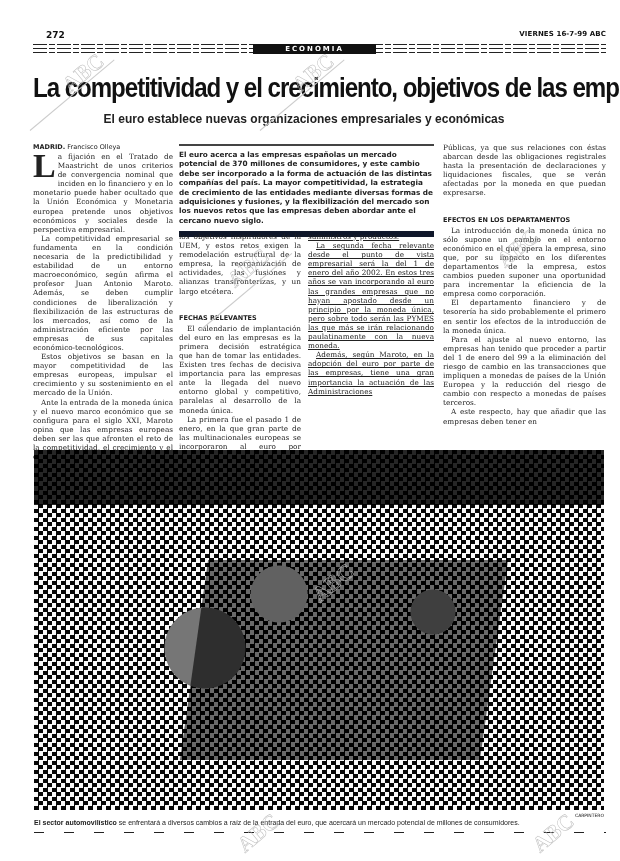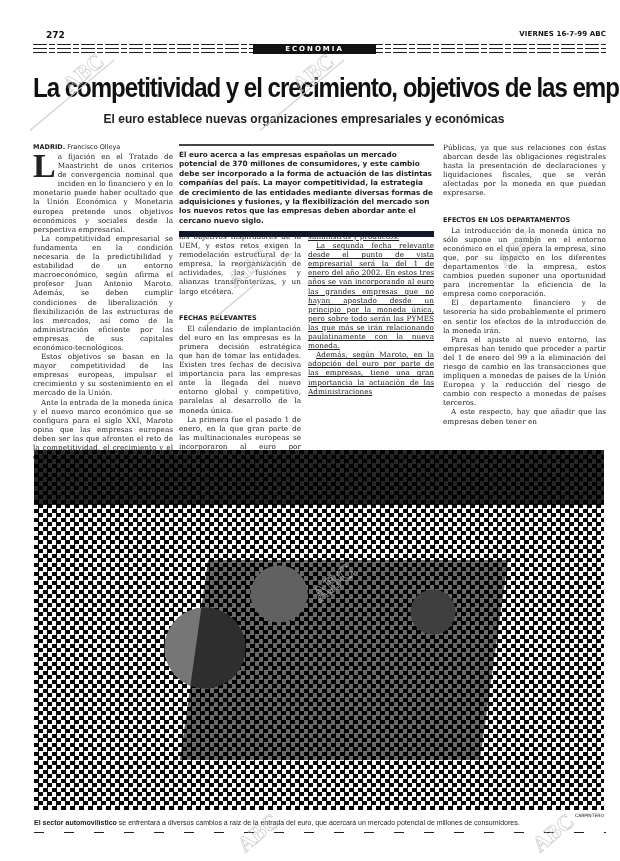--- a/index.html
+++ b/index.html
@@ -90,21 +90,21 @@
 <div class="col" style="left:308px; top:232px; width:126px; height:215px;text-decoration:underline;">
   <p class="noindent">suministros y productos.</p>
   <p>La segunda fecha relevante desde el punto de vista empresarial será la del 1 de enero del año 2002. En estos tres años se van incorporando al euro las grandes empresas que no hayan apostado desde un principio por la moneda única, pero sobre todo serán las PYMES las que más se irán relacionando paulatinamente con la nueva moneda.</p>
   <p>Además, según Maroto, en la adopción del euro por parte de las empresas, tiene una gran importancia la actuación de las Administraciones</p>
 </div>
 
 <div class="col" style="left:443px; top:143px; width:163px; height:305px;">
   <p class="noindent">Públicas, ya que sus relaciones con éstas abarcan desde las obligaciones registrales hasta la presentación de declaraciones y liquidaciones fiscales, que se verán afectadas por la moneda en que puedan expresarse.</p>
   <p class="subsec">EFECTOS EN LOS DEPARTAMENTOS</p>
   <p>La introducción de la moneda única no sólo supone un cambio en el entorno económico en el que opera la empresa, sino que, por su impacto en los diferentes departamentos de la empresa, estos cambios pueden suponer una oportunidad para incrementar la eficiencia de la empresa como corporación.</p>
-  <p>El departamento financiero y de tesorería ha sido probablemente el primero en sentir los efectos de la introducción de la moneda irán.</p>
+  <p>El departamento financiero y de tesorería ha sido probablemente el primero en sentir los efectos de la introducción de la moneda única.</p>
   <p>Para el ajuste al nuevo entorno, las empresas han tenido que proceder a partir del 1 de enero del 99 a la eliminación del riesgo de cambio en las transacciones que impliquen a monedas de países de la Unión Europea y la reducción del riesgo de cambio con respecto a monedas de países terceros.</p>
   <p>A este respecto, hay que añadir que las empresas deben tener en</p>
 </div>
 
 <div class="photo" title="Cadena de montaje de una fábrica de automóviles"></div>
 <div class="photo-credit">CARPINTERO</div>
 <div class="caption">
   <b>El sector automovilístico</b><span> se enfrentará a diversos cambios a raíz de la entrada del euro, que acercará un mercado potencial de millones de consumidores.</span>
 </div>
 <div class="bottom-rule"></div>

